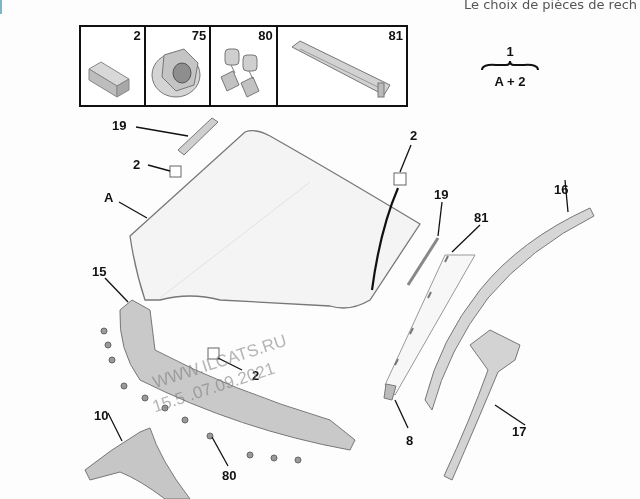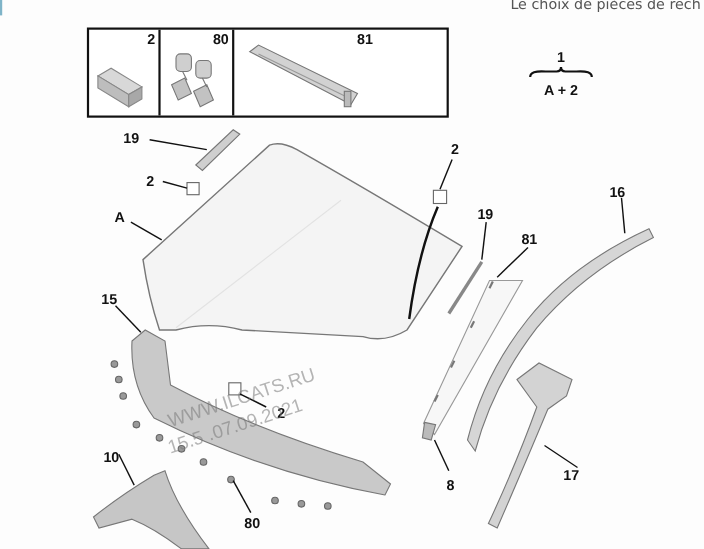--- a/index.html
+++ b/index.html
@@ -24,20 +24,28 @@
 <div class="header-text">Le choix de pièces de rech</div>
 
 <div class="kit">
   <div class="cell" style="width:63px">
     <svg width="63" height="78">
       <polygon points="8,42 20,35 48,52 36,59" fill="#d8d8d8" stroke="#888"></polygon>
       <polygon points="8,42 36,59 36,70 8,53" fill="#bdbdbd" stroke="#888"></polygon>
       <polygon points="36,59 48,52 48,63 36,70" fill="#a8a8a8" stroke="#888"></polygon>
     </svg>
     <span class="num">2</span>
+  </div>
+  <div class="cell" style="width:64px">
+    <svg width="64" height="78">
+      <ellipse cx="30" cy="48" rx="24" ry="22" fill="#d4d4d4" stroke="#777"></ellipse>
+      <polygon points="18,28 38,22 52,36 48,58 30,64 16,50" fill="#c4c4c4" stroke="#777"></polygon>
+      <ellipse cx="36" cy="46" rx="9" ry="10" fill="#8e8e8e" stroke="#555"></ellipse>
+    </svg>
+    <span class="num">75</span>
   </div>
   <div class="cell" style="width:65px">
     <svg width="65" height="78">
       <rect x="14" y="22" width="14" height="16" rx="4" fill="#cfcfcf" stroke="#777"></rect>
       <rect x="32" y="28" width="14" height="16" rx="4" fill="#cfcfcf" stroke="#777"></rect>
       <polygon points="10,50 22,44 28,58 16,64" fill="#c2c2c2" stroke="#777"></polygon>
       <polygon points="30,56 42,50 48,64 36,70" fill="#c2c2c2" stroke="#777"></polygon>
       <line x1="20" y1="38" x2="24" y2="46" stroke="#777"></line>
       <line x1="38" y1="44" x2="42" y2="52" stroke="#777"></line>
     </svg>
@@ -123,21 +131,21 @@
     <line x1="495" y1="405" x2="525" y2="425"></line>
   </g>
 </svg>
 
 <span class="callout" style="left:112px;top:118px">19</span>
 <span class="callout" style="left:133px;top:157px">2</span>
 <span class="callout" style="left:104px;top:190px">A</span>
 <span class="callout" style="left:410px;top:128px">2</span>
 <span class="callout" style="left:434px;top:187px">19</span>
 <span class="callout" style="left:474px;top:210px">81</span>
-<span class="callout" style="left:554px;top:167px">16</span>
+<span class="callout" style="left:554px;top:182px">16</span>
 <span class="callout" style="left:92px;top:264px">15</span>
 <span class="callout" style="left:252px;top:368px">2</span>
 <span class="callout" style="left:94px;top:408px">10</span>
 <span class="callout" style="left:222px;top:468px">80</span>
 <span class="callout" style="left:406px;top:433px">8</span>
 <span class="callout" style="left:512px;top:424px">17</span>
 
 <span class="watermark" style="left:150px;top:352px">WWW.ILCATS.RU</span>
 <span class="watermark" style="left:150px;top:378px">15.5 .07.09.2021</span>
 

